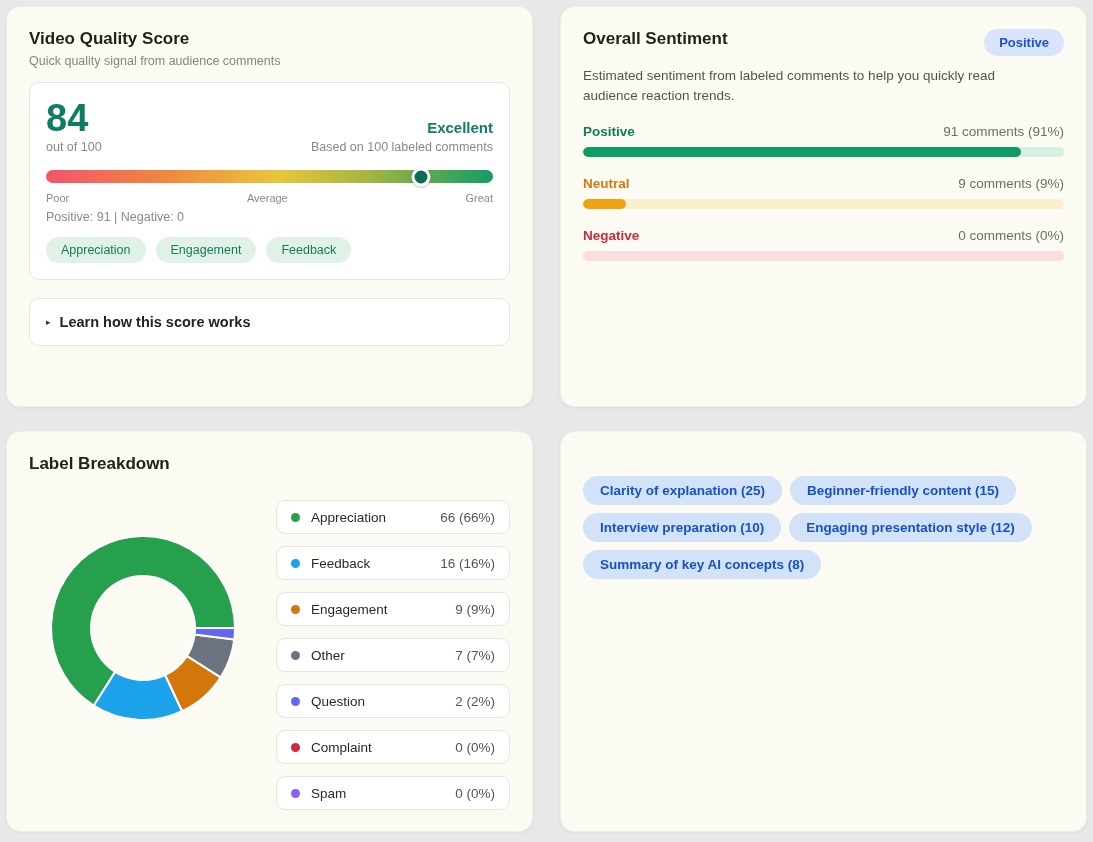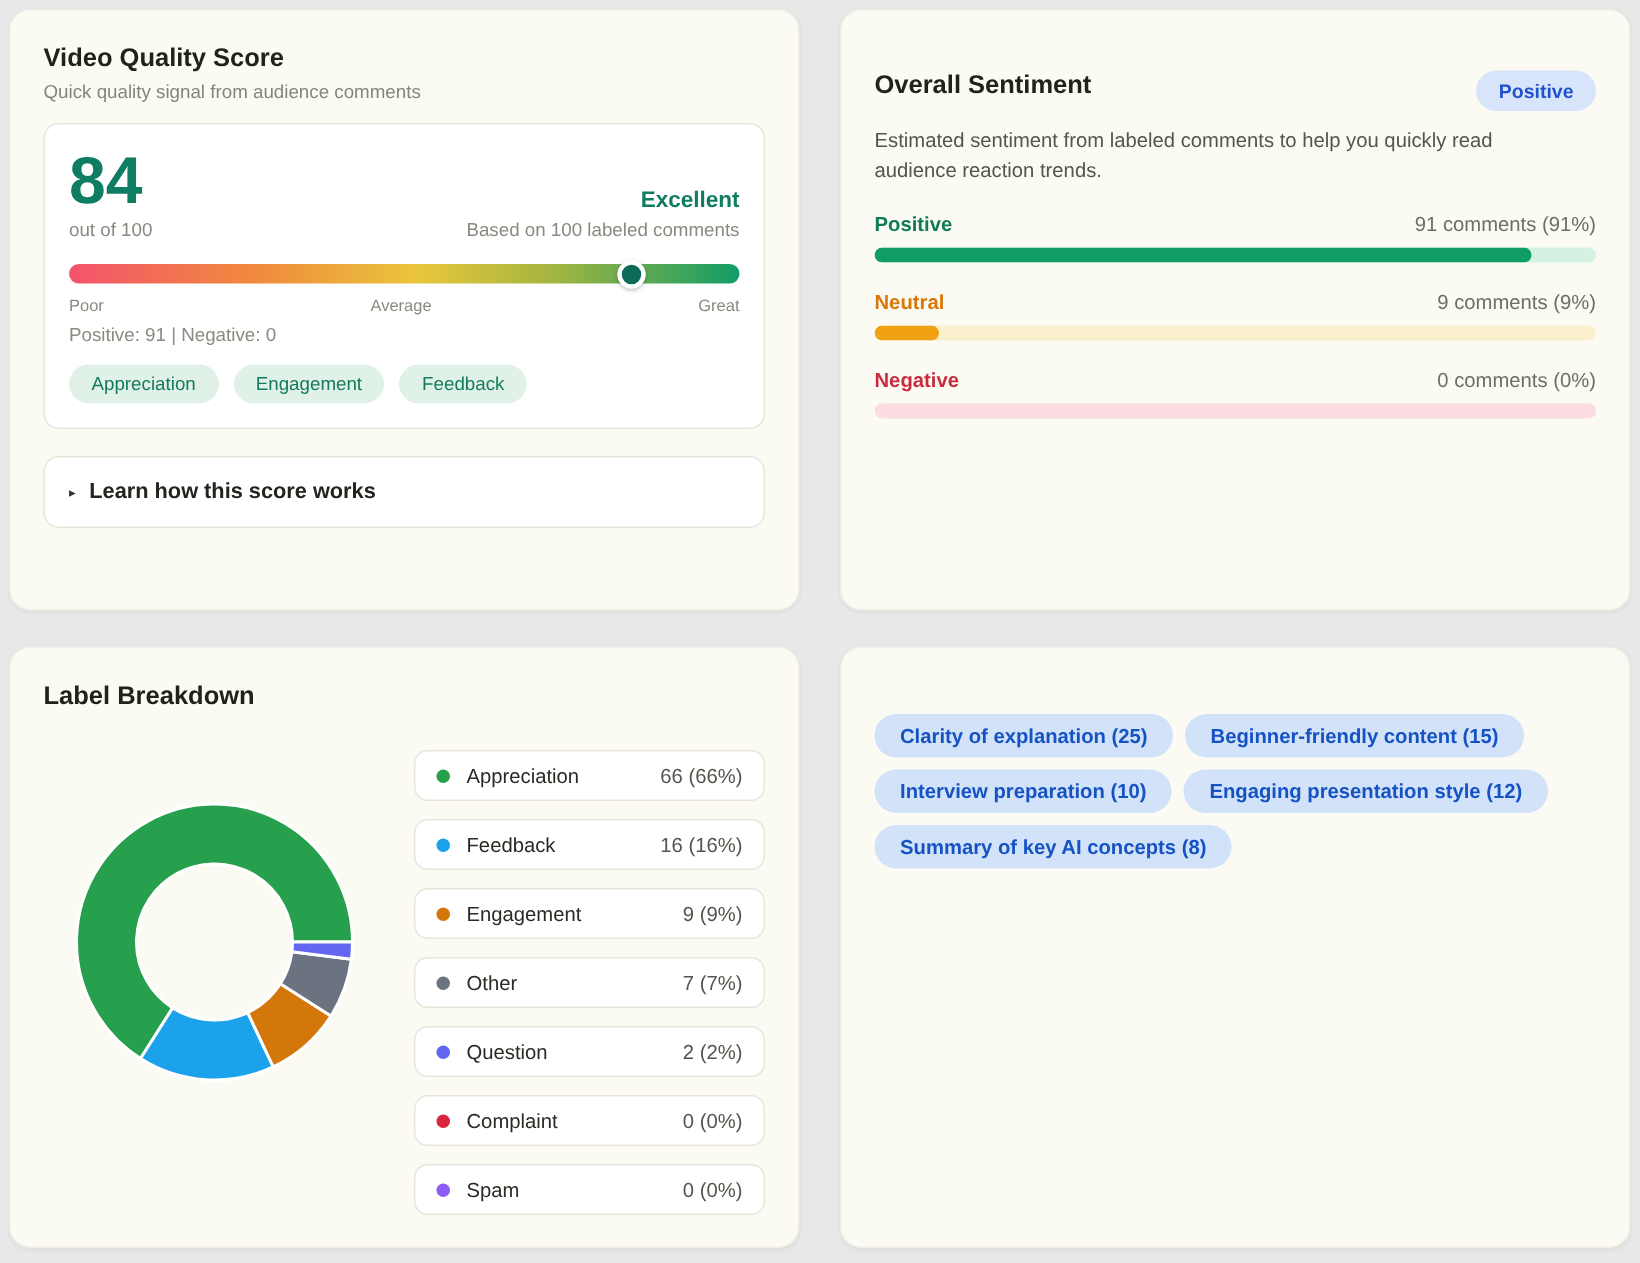--- a/index.html
+++ b/index.html
@@ -33,21 +33,21 @@
 
   
   .score-panel {
     background:#FFFFFF;
     border:1px solid #E7E5DC;
     border-radius:10px;
     padding:16px;
     margin-top:14px;
   }
   .score-head { display:flex; justify-content:space-between; align-items:flex-end; }
-  .score-number { font-size:44px; font-weight:bold; color:#0E7D62; line-height:1.0; }
+  .score-number { font-size:38px; font-weight:bold; color:#0E7D62; line-height:1.0; }
   .score-denom { font-size:12.5px; color:#8A8A80; margin-top:3px; }
   .score-right { text-align:right; }
   .score-rating { font-size:15px; font-weight:bold; color:#0E7D62; }
   .score-basis { font-size:12.5px; color:#8A8A80; margin-top:4px; }
   .gauge-track {
     position:relative;
     margin-top:16px;
     height:13px; border-radius:7px;
     background:linear-gradient(90deg,#F3546D 0%,#F08A3C 28%,#E9C63C 52%,#A4B541 72%,#129D67 100%);
   }
@@ -74,21 +74,21 @@
     border:1px solid #E7E5DC;
     border-radius:10px;
     padding:15px 16px;
     display:flex; align-items:center; gap:9px;
     cursor:pointer;
   }
   .learn-arrow { font-size:9px; color:#33332C; }
   .learn-label { font-size:14.5px; font-weight:bold; color:#24241E; }
 
   
-  .sent-head { display:flex; justify-content:space-between; align-items:flex-start;margin-top:18px; }
+  .sent-head { display:flex; justify-content:space-between; align-items:flex-start; }
   .sent-badge {
     background:#D8E4F9; color:#2052CE;
     font-size:13px; font-weight:bold;
     padding:6px 15px; border-radius:999px;
   }
   .sent-desc { margin-top:10px; font-size:13.5px; color:#55554E; line-height:1.5; max-width:470px; }
   .sent-rows { margin-top:17px; }
   .sent-row { margin-bottom:19px; }
   .sent-row-head { display:flex; justify-content:space-between; align-items:baseline; margin-bottom:8px; }
   .sent-label { font-size:13.5px; font-weight:bold; }

